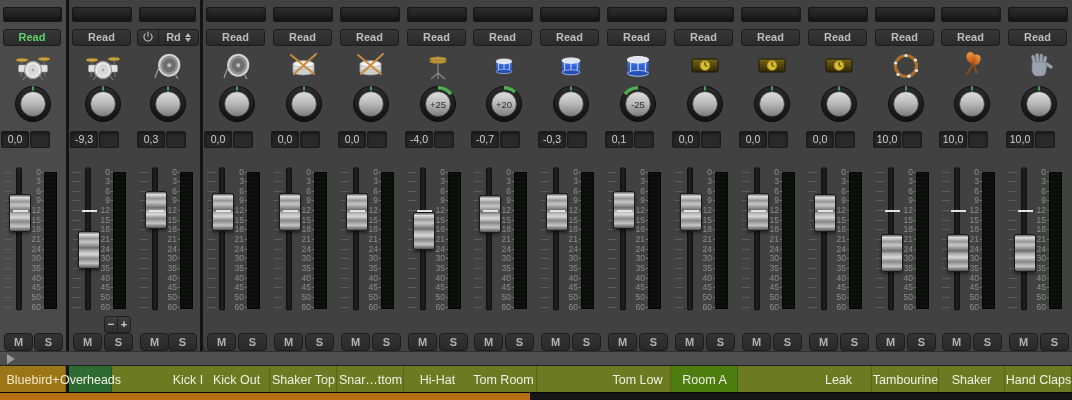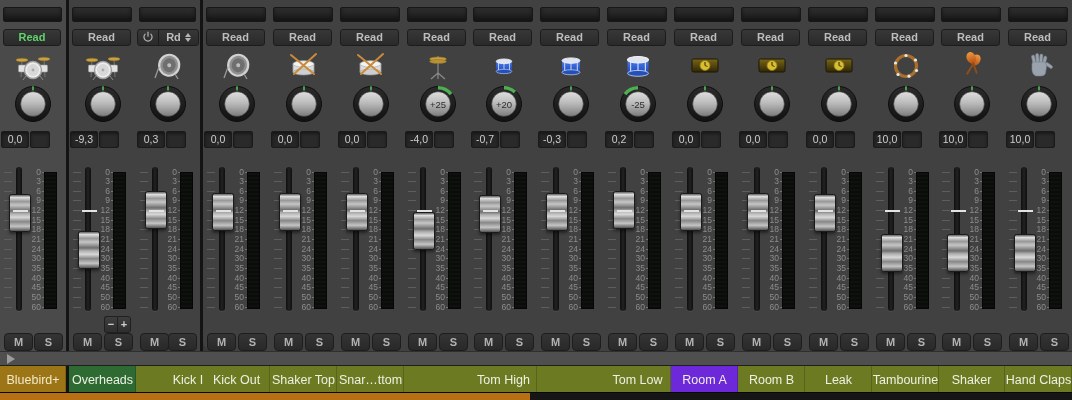--- a/index.html
+++ b/index.html
@@ -821,21 +821,21 @@
       <ellipse cx="17" cy="22" rx="10" ry="2.8" fill="#2450b8" stroke="#c9d2f0" stroke-width=".8"></ellipse>
       <ellipse cx="17" cy="9" rx="10" ry="3" fill="#dfe4f2" stroke="#f2f2f2" stroke-width="1"></ellipse>
           </svg>
         </div>
         <div class="knobwrap" style="left: 14.5px;"><svg width="38" height="38" viewBox="0 0 38 38">
     <circle cx="19" cy="19" r="17.5" fill="url(#ringG)" stroke="#0e0e0e" stroke-width="1"></circle>
     <path d="M 19 2.7 A 16.3 16.3 0 0 0 6.0 9.1" fill="none" stroke="#4fae52" stroke-width="3.4"></path>
     <circle cx="19" cy="19" r="12.3" fill="url(#knobG)" stroke="#4a4a4a" stroke-width=".6"></circle>
     <text x="19" y="22.5" text-anchor="middle" font-size="9.5" font-family="Liberation Sans,sans-serif" fill="#2e2e2e">-25</text>
           </svg></div>
-        <div class="valbox" style="left: 1px; width: 26px;">0,2</div>
+        <div class="valbox" style="left: 1px; width: 26px;">0,1</div>
         <div class="valbox empty" style="left: 30px; width: 18px;"></div>
         <div class="tickL" style="left: 4px; top: 171.5px;"></div>
         <div class="scalenum" style="left: 18px; top: 167.5px;">0</div>
         <div class="numdash" style="left: 42px; top: 171.5px;"></div>
         <div class="tickL" style="left: 4px; top: 181.143px;"></div>
         <div class="scalenum" style="left: 18px; top: 177.143px;">3</div>
         <div class="numdash" style="left: 42px; top: 181.143px;"></div>
         <div class="tickL" style="left: 4px; top: 190.786px;"></div>
         <div class="scalenum" style="left: 18px; top: 186.786px;">6</div>
         <div class="numdash" style="left: 42px; top: 190.786px;"></div>
@@ -1328,46 +1328,46 @@
 
   <div id="grey-bar">
     <div id="disclosure"></div>
   </div>
 
   <div id="name-row">
     <div id="name-sep"></div>
   <div class="namecell" style="left: 0px; width: 66px; background: rgb(156, 117, 23); color: rgb(243, 233, 200);">
         <span>Bluebird+</span>
       </div>
-      <div class="namecell" style="left: 69px; width: 67px; background: rgb(46, 107, 51);">
+      <div class="namecell" style="left: 69px; width: 43px; background: rgb(46, 107, 51);">
         <span>Overheads</span>
       </div>
       <div class="namecell" style="left: 152px; width: 79px; background: rgb(108, 123, 33);">
         <span>Kick In</span>
       </div>
       <div class="namecell" style="left: 203px; width: 67px; background: rgb(108, 123, 33);">
         <span>Kick Out</span>
       </div>
       <div class="namecell" style="left: 270px; width: 67px; background: rgb(108, 123, 33);">
         <span>Shaker Top</span>
       </div>
       <div class="namecell" style="left: 337px; width: 67px; background: rgb(108, 123, 33);">
         <span>Snar…ttom</span>
       </div>
+      <div class="namecell" style="left: 404px; width: 67px; background: rgb(108, 123, 33);">
+        <span>Hi-Hat</span>
+      </div>
       <div class="namecell" style="left: 470px; width: 67px; background: rgb(108, 123, 33);">
-        <span>Tom High</span>
+        <span>Tom Room</span>
       </div>
       <div class="namecell" style="left: 604px; width: 67px; background: rgb(108, 123, 33);">
         <span>Tom Low</span>
       </div>
-      <div class="namecell" style="left: 671px; width: 67px; background: #6d28d9;">
+      <div class="namecell" style="left: 671px; width: 67px; background: #4d7c0f;">
         <span>Room A</span>
-      </div>
-      <div class="namecell" style="left: 738px; width: 67px; background: rgb(108, 123, 33);">
-        <span>Room B</span>
       </div>
       <div class="namecell" style="left: 805px; width: 67px; background: rgb(108, 123, 33);">
         <span>Leak</span>
       </div>
       <div class="namecell" style="left: 938px; width: 67px; background: rgb(108, 123, 33);">
         <span>Shaker</span>
       </div>
       <div class="namecell" style="left: 872px; width: 67px; background: rgb(108, 123, 33);">
         <span>Tambourine</span>
       </div>

